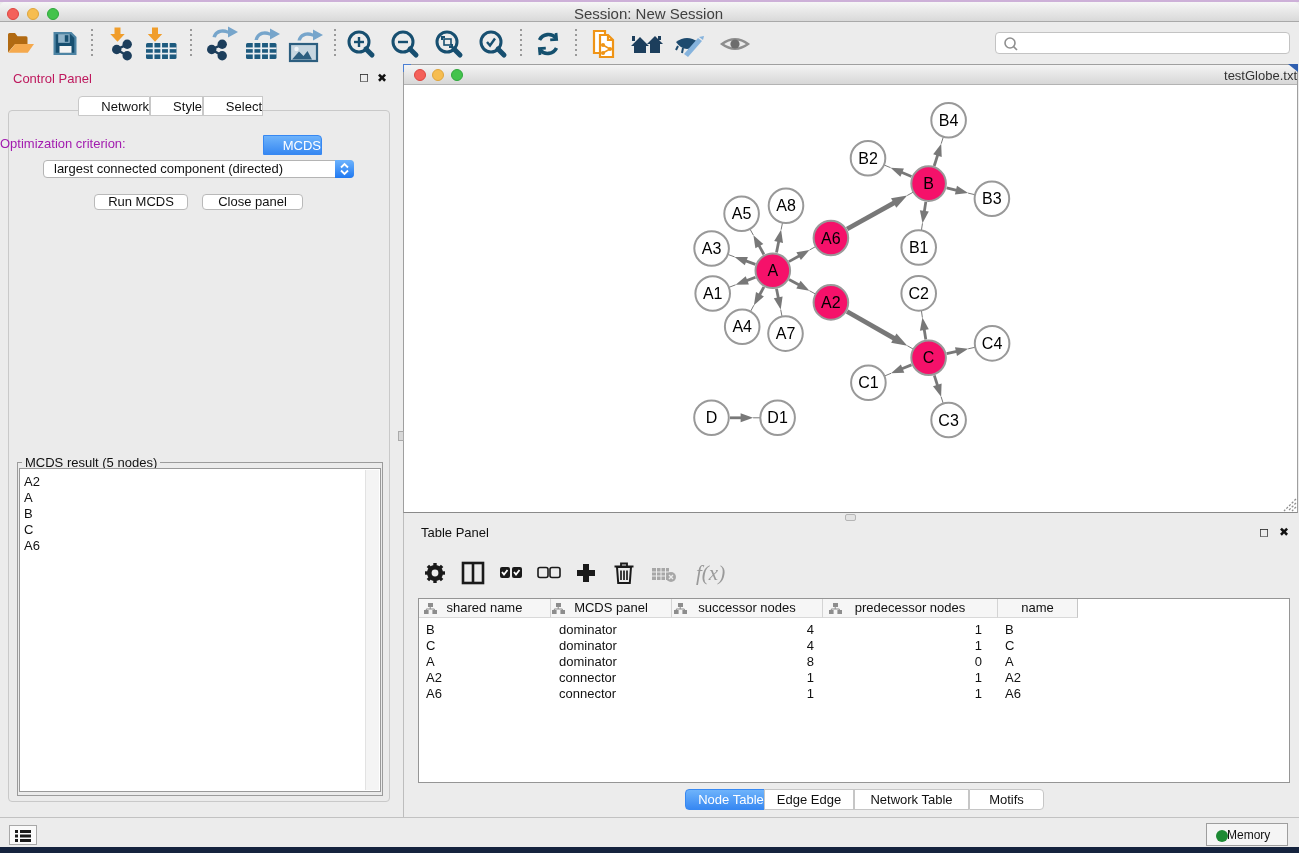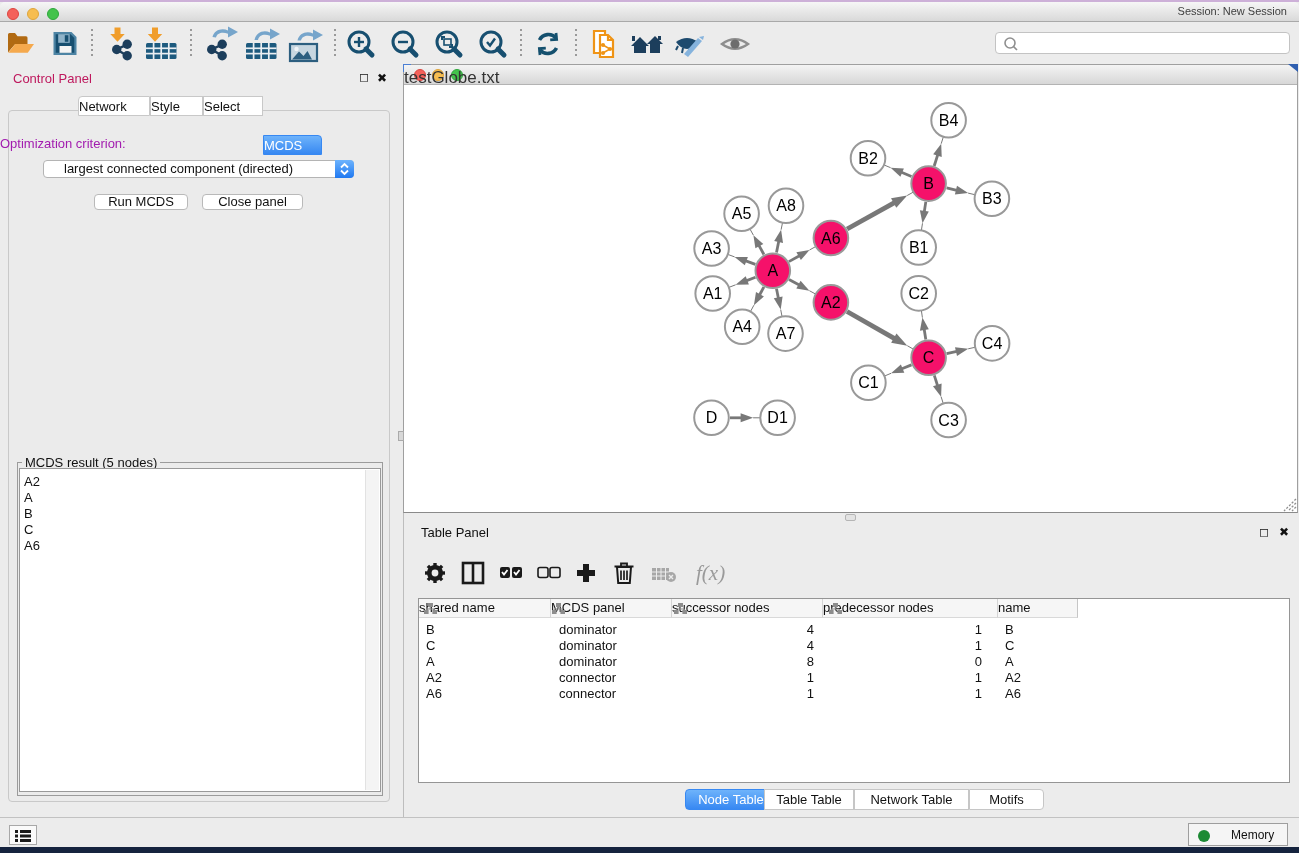--- a/index.html
+++ b/index.html
@@ -4,70 +4,70 @@
 <style>
 text { -webkit-font-smoothing:antialiased; }
 * { margin:0; padding:0; box-sizing:border-box; }
 html,body { width:1299px; height:853px; overflow:hidden; }
 body { font-family:"Liberation Sans", sans-serif; background:#ececec; position:relative; -webkit-font-smoothing:antialiased; transform:translateZ(0); }
 .abs { position:absolute; }
 
 #purpletop { left:0; top:0; width:1299px; height:2px; background:#cdb0d8; }
 
 #titlebar { left:0; top:2px; width:1299px; height:20px; background:linear-gradient(#f6f6f6,#d9d9d9); border-bottom:1px solid #a9a9a9; border-radius:5px 5px 0 0; }
-#titlebar .title { position:absolute; left:0; right:12px; top:3px; text-align:right; font-size:11px; color:#404040; }
+#titlebar .title { position:absolute; left:0; right:2px; top:3px; text-align:center; font-size:15px; color:#404040; }
 .tl { position:absolute; border-radius:50%; width:12px; height:12px; top:6px; }
 #titlebar .r { left:7px;  background:#f4615a; border:1px solid #dd4640; }
 #titlebar .y { left:27px; background:#f6bd50; border:1px solid #dfa53c; }
 #titlebar .g { left:47px; background:#43c34c; border:1px solid #2ea83c; }
 
 #toolbar { left:0; top:23px; width:1299px; height:41px; background:#ececec; }
 .tbsep { position:absolute; top:6px; height:30px; width:0; border-left:0; width:2px; background:repeating-linear-gradient(#9a9a9a 0 2px, transparent 2px 5px); }
 
 #search { left:995px; top:32px; width:295px; height:22px; background:#fff; border:1px solid #c3c3c3; border-radius:4px; }
 
 #cpanel { left:0; top:64px; width:404px; height:753px; background:#ececec; border-right:1px solid #bdbdbd; }
 #cpanel .hdr { position:absolute; left:13px; top:7px; font-size:13px; color:#be185d; }
 .dockbtn { position:absolute; font-size:12px; color:#111; }
 
-.tab { position:absolute; top:96px; height:20px; font-size:13px; text-align:left; background:#fff; border:1px solid #c8c8c8; color:#111; line-height:19px; }
+.tab { position:absolute; top:96px; height:20px; font-size:13px; text-align:right; background:#fff; border:1px solid #c8c8c8; color:#111; line-height:19px; }
 .tab.sel { background:linear-gradient(#6eb3fb,#3788f2); color:#fff; border-color:#3788f2;margin-top:39px; }
 
 #tabpanel { left:8px; top:110px; width:382px; height:692px; background:#ebebeb; border:1px solid #c9c9c9; border-radius:4px; }
 #optlabel { left:0; top:136px; width:404px; text-align:left; font-size:13px; color:#a21caf; }
-#dropdown { left:43px; top:160px; width:311px; height:18px; background:#fff; border:1px solid #b4b4b4; border-radius:4px; font-size:13px; color:#111; line-height:16px; padding-left:20px; }
+#dropdown { left:43px; top:160px; width:311px; height:18px; background:#fff; border:1px solid #b4b4b4; border-radius:4px; font-size:13px; color:#111; line-height:16px; padding-left:10px; }
 #dropdown .step { position:absolute; right:-1px; top:-1px; width:19px; height:18px; border-radius:0 4px 4px 0; background:linear-gradient(#6db3fd,#2079f1); }
 .btn { position:absolute; top:194px; height:16px; background:#fff; border:1px solid #b9b9b9; border-radius:4px; font-size:13px; color:#111; text-align:center; line-height:14px; }
 
 #groupbox { left:17px; top:462px; width:366px; height:334px; border:1px solid #9b9b9b; }
 #grouplabel { left:22px; top:455px; background:#ebebeb; font-size:13px; color:#111; padding:0 3px; }
 #mcdslist { left:19px; top:468px; width:362px; height:324px; background:#fff; border:1px solid #999; font-size:13px; color:#111; padding-top:5px; }
 #mcdslist .sb { position:absolute; right:1px; top:1px; bottom:1px; width:14px; background:#f4f4f4; border-left:1px solid #e2e2e2; }
 #mcdslist div.it { padding-left:4px; height:16px; line-height:16px; }
 
 #netwin { left:403px; top:64px; width:895px; height:449px; background:#fff; border:1px solid #9f9f9f; border-bottom:1px solid #8a8a8a; }
 #nettitle { position:absolute; left:0; top:0; width:100%; height:20px; background:linear-gradient(#f4f4f4,#d7d7d7); border-bottom:1px solid #b3b3b3; }
-#nettitle .title { position:absolute; left:0; right:0; top:3px; text-align:left; font-size:17px; color:#333; }
+#nettitle .title { position:absolute; left:0; right:0; top:3px; text-align:right; font-size:13px; color:#333; }
 #nettitle .r { left:10px; background:#f4615a; border:1px solid #dd4640; }
 #nettitle .y { left:28px; background:#f6bd50; border:1px solid #dfa53c; }
 #nettitle .g { left:47px; background:#43c34c; border:1px solid #2ea83c; }
 #nettitle .tl { top:4px; }
 
 #tpanel { left:404px; top:517px; width:895px; height:300px; background:#ececec; }
 #tpanel .hdr { position:absolute; left:17px; top:8px; font-size:13px; color:#111; }
 #ttable { position:absolute; left:14px; top:81px; width:872px; height:185px; background:#fff; border:1px solid #959595; }
-.thead { position:absolute; left:0; top:0; height:19px; background:#f6f6f6; border-bottom:1px solid #d9d9d9; border-right:1px solid #d4d4d4; text-align:left; font-size:13px; color:#111; line-height:18px; }
+.thead { position:absolute; left:0; top:0; height:19px; background:#f6f6f6; border-bottom:1px solid #d9d9d9; border-right:1px solid #d4d4d4; text-align:center; font-size:13px; color:#111; line-height:18px; }
 .trow { position:absolute; font-size:13px; color:#111; height:16px; line-height:16px; }
 
 .btab { position:absolute; top:272px; height:21px; font-size:13px; background:#fff; border:1px solid #c6c6c6; color:#111; text-align:center; line-height:20px; }
 .btab.sel { background:linear-gradient(#6eb3fb,#3788f2); color:#fff; border-color:#3788f2; }
 
 #statusbar { left:0; top:817px; width:1299px; height:30px; background:#ececec; border-top:1px solid #c2c2c2; }
 #listbtn { position:absolute; left:9px; top:7px; width:28px; height:20px; background:#fafafa; border:1px solid #a8a8a8; }
-#membtn { position:absolute; right:11px; top:5px; width:100px; height:23px; background:#f5f5f5; border:1px solid #9e9e9e; font-size:12px; color:#111; line-height:22px; padding-left:42px; }
+#membtn { position:absolute; right:11px; top:5px; width:82px; height:23px; background:#f5f5f5; border:1px solid #9e9e9e; font-size:12px; color:#111; line-height:22px; padding-left:20px; }
 #membtn .dot { position:absolute; left:9px; top:5.5px; width:12px; height:12px; border-radius:50%; background:#1d8a34; }
 #navy { left:0; top:847px; width:1299px; height:6px; background:#15233e; }
 </style>
 </head>
 <body>
 <div class="abs" id="purpletop"></div>
 <div class="abs" id="titlebar">
   <div class="tl r"></div>
     <div class="tl y"></div>
     <div class="tl g"></div>
@@ -472,21 +472,21 @@
       <div class="trow" style="left:253px; top:71px; width:142px; text-align:right;">1</div>
       <div class="trow" style="left:404px; top:71px; width:159px; text-align:right;">1</div>
       <div class="trow" style="left:586px; top:71px;">A2</div>
     <div class="trow" style="left:7px; top:87px;">A6</div>
       <div class="trow" style="left:140px; top:87px;">connector</div>
       <div class="trow" style="left:253px; top:87px; width:142px; text-align:right;">1</div>
       <div class="trow" style="left:404px; top:87px; width:159px; text-align:right;">1</div>
       <div class="trow" style="left:586px; top:87px;">A6</div>
   </div>
   <div class="btab sel" style="left:268px; width:92px; border-radius:4px 0 0 4px;margin-left:13px;">Node Table</div>
-  <div class="btab" style="left:360px; width:90px;">Table Table</div>
+  <div class="btab" style="left:360px; width:90px;">Edge Edge</div>
   <div class="btab" style="left:450px; width:115px;">Network Table</div>
   <div class="btab" style="left:565px; width:75px; border-radius:0 4px 4px 0;">Motifs</div>
 </div>
 
 <div class="abs" style="left:398px; top:431px; width:6px; height:10px; background:#d8d8d8; border:1px solid #aaa;"></div>
 <div class="abs" style="left:845px; top:514px; width:11px; height:7px; background:#e3e3e3; border:1px solid #b5b5b5; border-radius:2px;"></div>
 <div class="abs" id="statusbar">
   <div id="listbtn">
       <svg width="26" height="18" style="position:absolute;left:0;top:0">
         <g fill="#1a1a1a">

